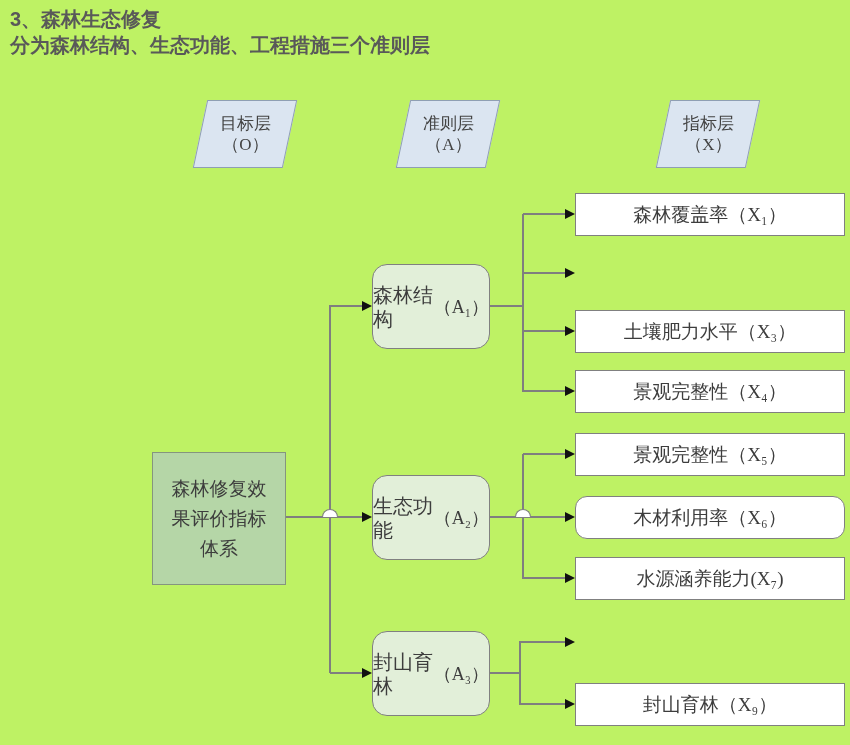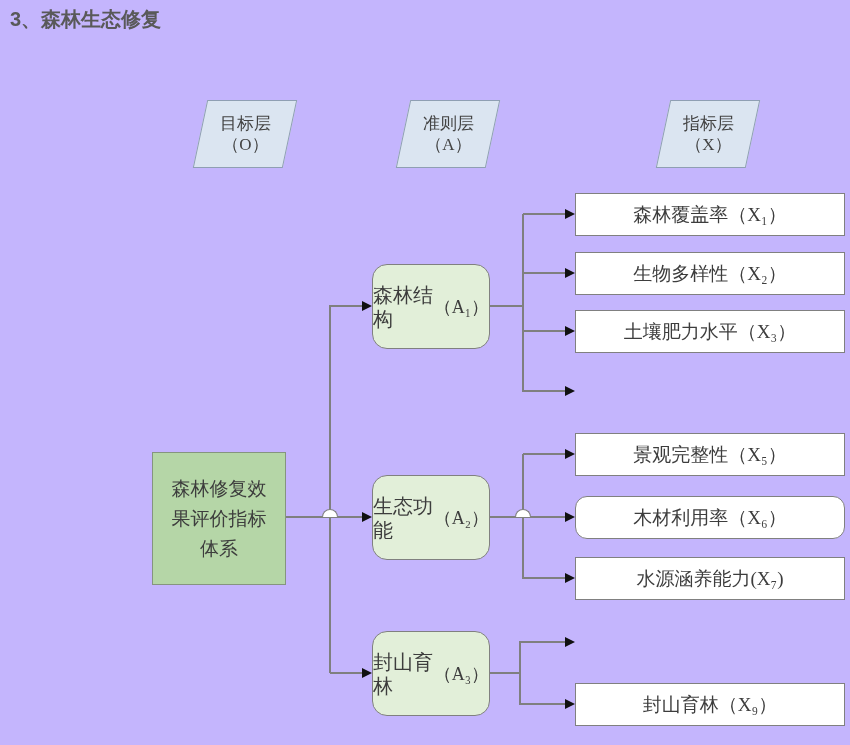--- a/index.html
+++ b/index.html
@@ -1,16 +1,16 @@
 <!DOCTYPE html>
 <html><head>
 <meta charset="utf-8">
 <style>
   html,body{margin:0;padding:0;background:#ffffff;}
-  .page{position:relative;width:850px;height:745px;background:#c4b5fd;overflow:hidden;
+  .page{position:relative;width:850px;height:745px;background:#bef264;overflow:hidden;
         font-family:"Liberation Serif", serif;}
   .hdr{position:absolute;left:10px;top:6px;font-family:"Liberation Sans", sans-serif;
        font-weight:bold;font-size:20px;line-height:26px;color:#595959;}
   
   .para{position:absolute;width:88px;height:66px;background:#dbe5f1;
         border:1px solid #8f9fb3;transform:skewX(-12deg);
         display:flex;align-items:center;justify-content:center;}
   .para-text{transform:skewX(12deg);text-align:center;font-size:17px;line-height:21px;
         color:#434343;white-space:nowrap;}
   
@@ -38,20 +38,21 @@
   .arrow{position:absolute;width:0;height:0;border-top:5px solid transparent;
        border-bottom:5px solid transparent;border-left:10px solid #111111;}
 </style>
 </head>
 <body>
 
 <div class="page">
 
   <div class="hdr">
     <div>3、森林生态修复</div>
+    <div>分为森林结构、生态功能、工程措施三个准则层</div>
   </div>
 
   <div class="para" style="left:200px;top:100px;">
     <div class="para-text">
       <div>目标层</div>
       <div>（O）</div>
     </div>
   </div>
   <div class="para" style="left:403px;top:100px;">
     <div class="para-text">
@@ -114,20 +115,20 @@
   <div class="crit" style="top:475px;">
     <div class="crit-label">生态功能</div>
     <div class="crit-code">（A₂）</div>
   </div>
   <div class="crit" style="top:631px;">
     <div class="crit-label">封山育林</div>
     <div class="crit-code">（A₃）</div>
   </div>
 
   <div class="ind" style="top:193px;">森林覆盖率（X₁）</div>
-  <div class="ind" style="top:252px;">生物多样性（X₂）</div>
   <div class="ind" style="top:310px;">土壤肥力水平（X₃）</div>
+  <div class="ind" style="top:370px;">景观完整性（X₄）</div>
   <div class="ind" style="top:433px;">景观完整性（X₅）</div>
   <div class="ind" style="top:496px;border-radius:12px;">木材利用率（X₆）</div>
   <div class="ind" style="top:557px;">水源涵养能力(X₇)</div>
   <div class="ind" style="top:683px;">封山育林（X₉）</div>
 
 </div>
 
 </body></html>

